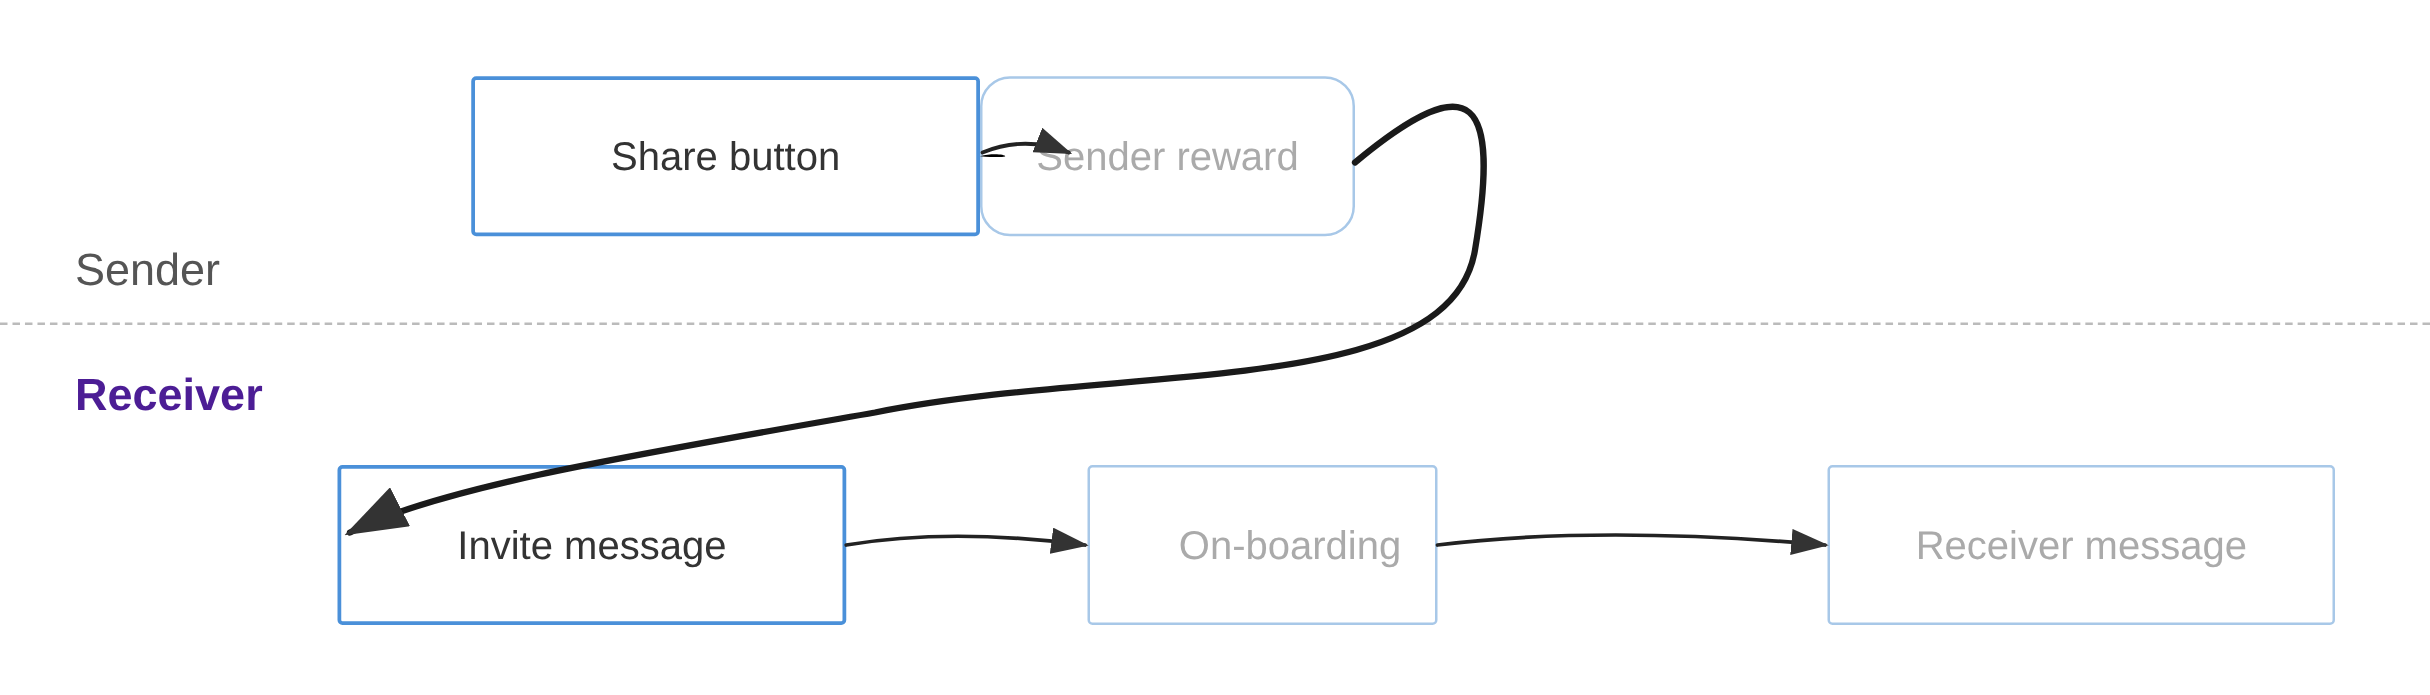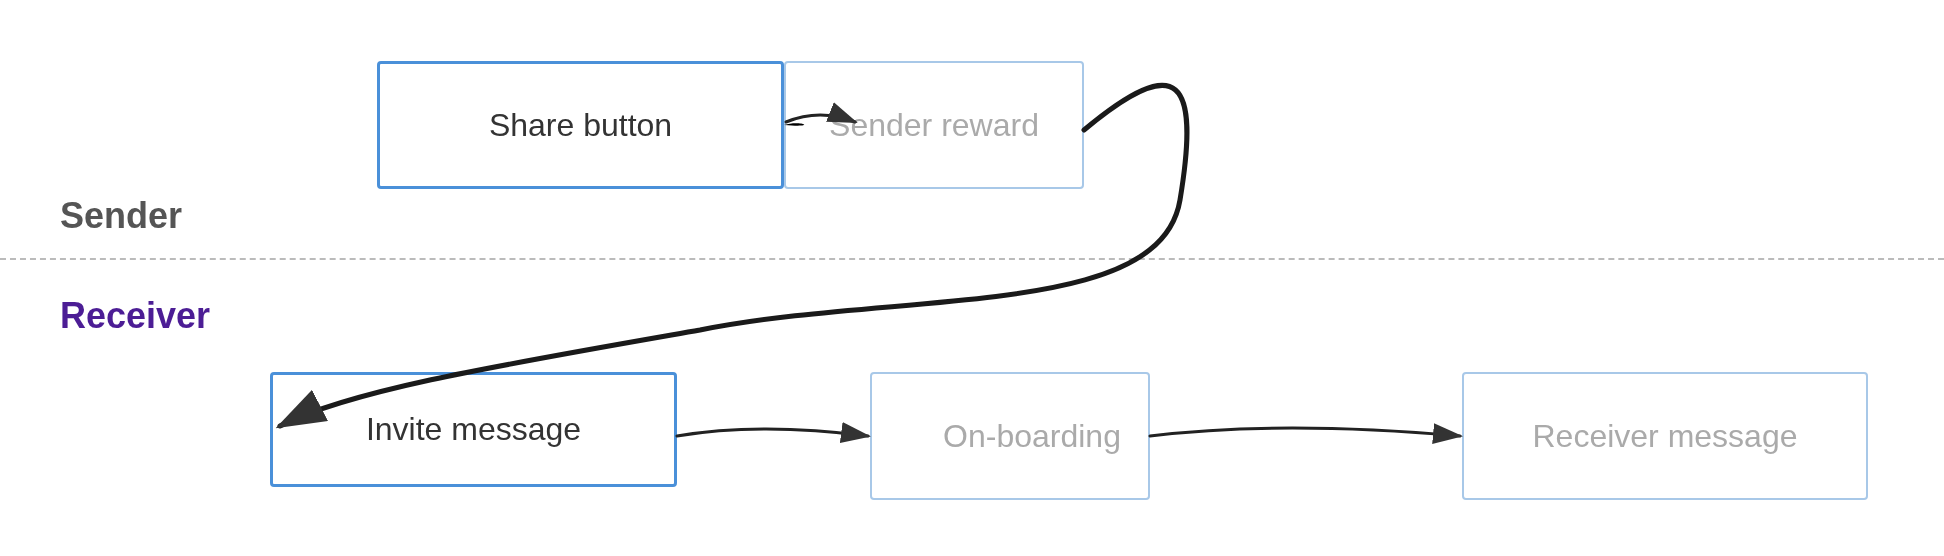--- a/index.html
+++ b/index.html
@@ -17,21 +17,21 @@
       width: 100%;
       height: 100%;
     }
 
     .label-sender {
       position: absolute;
       left: 60px;
       top: 195px;
       font-size: 36px;
       color: #555;
-      font-weight: 700;
+      font-weight: 400;
     }
 
     .label-receiver {
       position: absolute;
       left: 60px;
       top: 295px;
       font-size: 36px;
       color: #4c1d95;
       font-weight: 700;
     }
@@ -70,27 +70,28 @@
       top: 61px;
       width: 407px;
       height: 128px;
     }
 
     #box-sender-reward {
       left: 784px;
       top: 61px;
       width: 300px;
       height: 128px;
+      border-radius: 24px;
     }
 
     #box-invite {
       left: 270px;
       top: 372px;
       width: 407px;
-      height: 115px;
+      height: 128px;
     }
 
     #box-onboarding {
       left: 870px;
       top: 372px;
       width: 280px;
       height: 128px;
       padding-left: 44px;
     }
 

